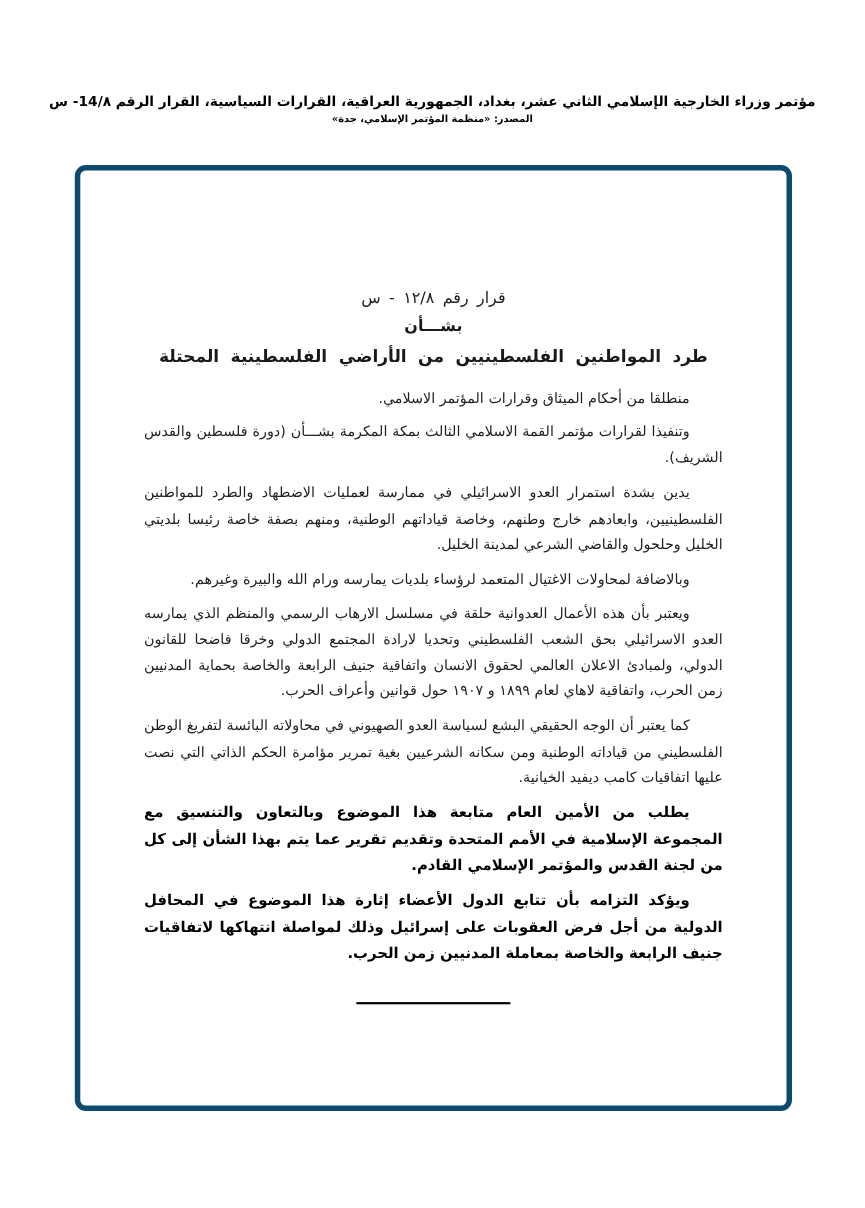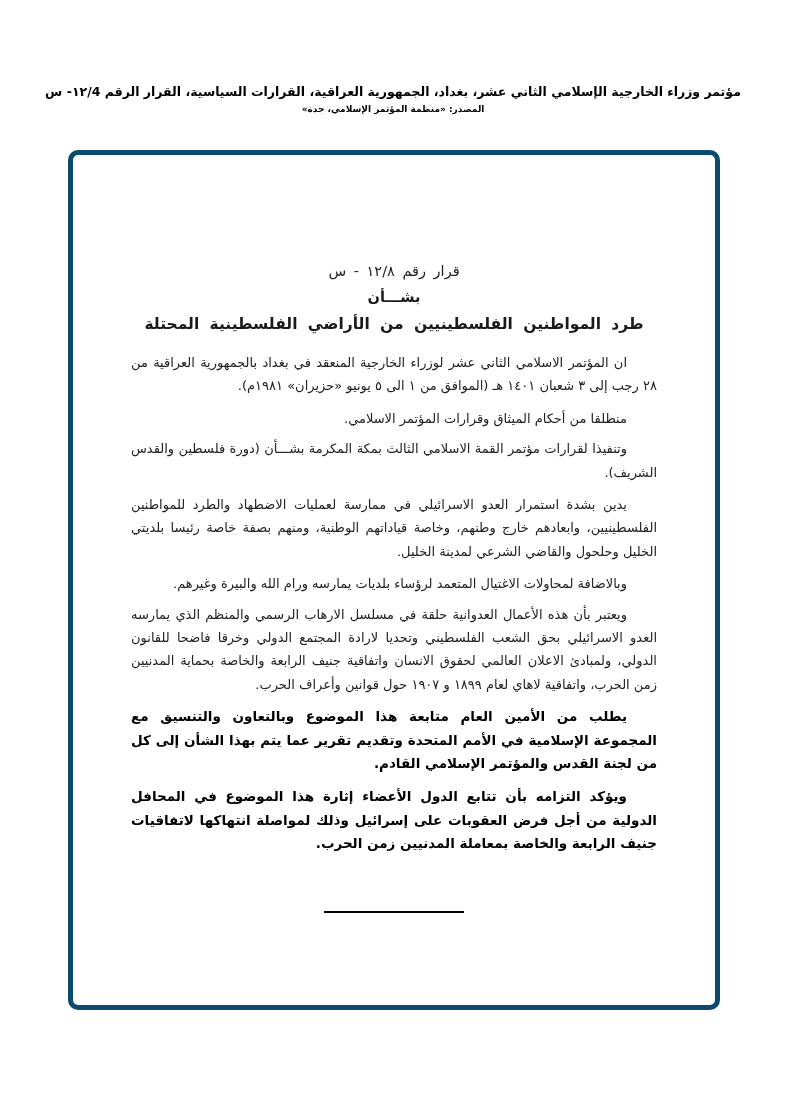--- a/index.html
+++ b/index.html
@@ -103,40 +103,40 @@
     width: 140px;
     border-top: 2px solid #000;
   }
 </style>
 </head>
 <body>
 
 <div class="page">
 
   <div class="top-header">
-    <div class="line1">مؤتمر وزراء الخارجية الإسلامي الثاني عشر، بغداد، الجمهورية العراقية، القرارات السياسية، القرار الرقم ١٢/4- س</div>
+    <div class="line1">مؤتمر وزراء الخارجية الإسلامي الثاني عشر، بغداد، الجمهورية العراقية، القرارات السياسية، القرار الرقم 14/٨- س</div>
     <div class="line2">المصدر: «منظمة المؤتمر الإسلامي، جدة»</div>
   </div>
 
   <div class="doc-frame">
     <div class="doc-inner">
 
       <div class="doc-title-block">
         <div class="doc-title-num">قرار رقم ١٢/٨ - س</div>
         <div class="doc-title-re">بشـــأن</div>
         <div class="doc-title-main">طرد المواطنين الفلسطينيين من الأراضي الفلسطينية المحتلة</div>
       </div>
 
       <div class="doc-body">
-        <p>ان المؤتمر الاسلامي الثاني عشر لوزراء الخارجية المنعقد في بغداد بالجمهورية العراقية من ٢٨ رجب إلى ٣ شعبان ١٤٠١ هـ (الموافق من ١ الى ٥ يونيو «حزيران» ١٩٨١م).</p>
         <p class="tight">منطلقا من أحكام الميثاق وقرارات المؤتمر الاسلامي.</p>
         <p>وتنفيذا لقرارات مؤتمر القمة الاسلامي الثالث بمكة المكرمة بشـــأن (دورة فلسطين والقدس الشريف).</p>
         <p>يدين بشدة استمرار العدو الاسرائيلي في ممارسة لعمليات الاضطهاد والطرد للمواطنين الفلسطينيين، وابعادهم خارج وطنهم، وخاصة قياداتهم الوطنية، ومنهم بصفة خاصة رئيسا بلديتي الخليل وحلحول والقاضي الشرعي لمدينة الخليل.</p>
         <p class="tight">وبالاضافة لمحاولات الاغتيال المتعمد لرؤساء بلديات يمارسه ورام الله والبيرة وغيرهم.</p>
         <p>ويعتبر بأن هذه الأعمال العدوانية حلقة في مسلسل الارهاب الرسمي والمنظم الذي يمارسه العدو الاسرائيلي بحق الشعب الفلسطيني وتحديا لارادة المجتمع الدولي وخرقا فاضحا للقانون الدولي، ولمبادئ الاعلان العالمي لحقوق الانسان واتفاقية جنيف الرابعة والخاصة بحماية المدنيين زمن الحرب، واتفاقية لاهاي لعام ١٨٩٩ و ١٩٠٧ حول قوانين وأعراف الحرب.</p>
+        <p>كما يعتبر أن الوجه الحقيقي البشع لسياسة العدو الصهيوني في محاولاته البائسة لتفريغ الوطن الفلسطيني من قياداته الوطنية ومن سكانه الشرعيين بغية تمرير مؤامرة الحكم الذاتي التي نصت عليها اتفاقيات كامب ديفيد الخيانية.</p>
         <p class="bold-para">يطلب من الأمين العام متابعة هذا الموضوع وبالتعاون والتنسيق مع المجموعة الإسلامية في الأمم المتحدة وتقديم تقرير عما يتم بهذا الشأن إلى كل من لجنة القدس والمؤتمر الإسلامي القادم.</p>
         <p class="bold-para">ويؤكد التزامه بأن تتابع الدول الأعضاء إثارة هذا الموضوع في المحافل الدولية من أجل فرض العقوبات على إسرائيل وذلك لمواصلة انتهاكها لاتفاقيات جنيف الرابعة والخاصة بمعاملة المدنيين زمن الحرب.</p>
       </div>
 
       <div class="divider-line"></div>
 
     </div>
   </div>
 
 </div>

